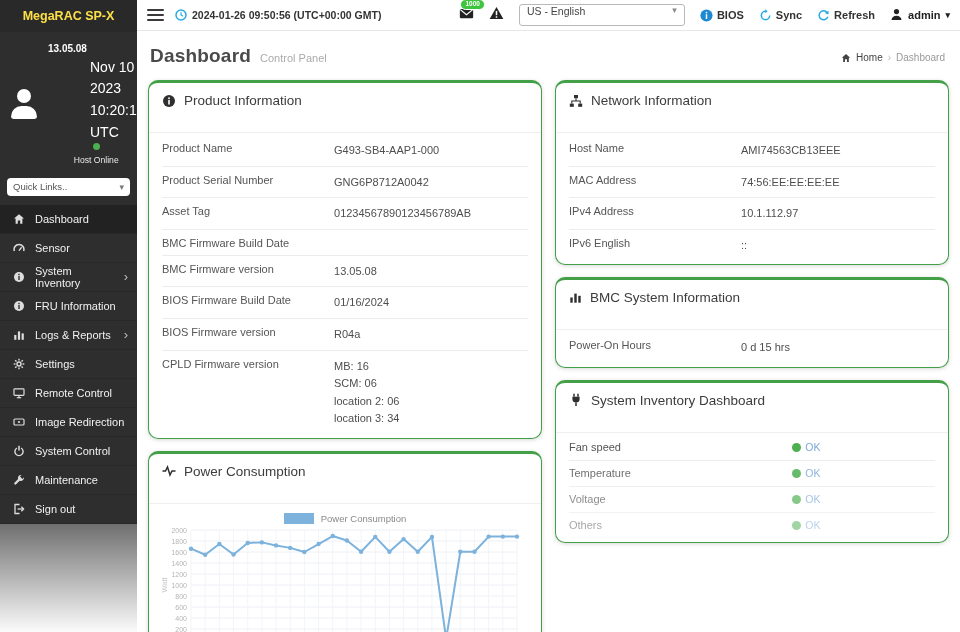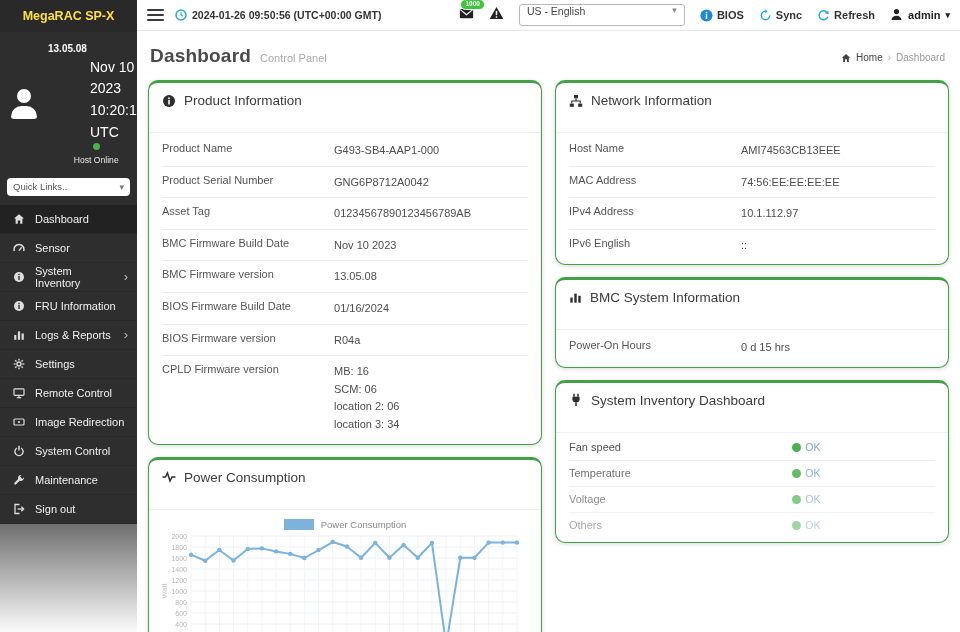--- a/index.html
+++ b/index.html
@@ -341,21 +341,20 @@
                 <div class="row">
                   <span class="row-label">Product Serial Number</span>
                   <span class="row-value">GNG6P8712A0042</span>
                 </div>
                 <div class="row">
                   <span class="row-label">Asset Tag</span>
                   <span class="row-value">01234567890123456789AB</span>
                 </div>
                 <div class="row">
                   <span class="row-label">BMC Firmware Build Date</span>
-                  <span class="row-value">Nov 10 2023</span>
                 </div>
                 <div class="row">
                   <span class="row-label">BMC Firmware version</span>
                   <span class="row-value">13.05.08</span>
                 </div>
                 <div class="row">
                   <span class="row-label">BIOS Firmware Build Date</span>
                   <span class="row-value">01/16/2024</span>
                 </div>
                 <div class="row">

